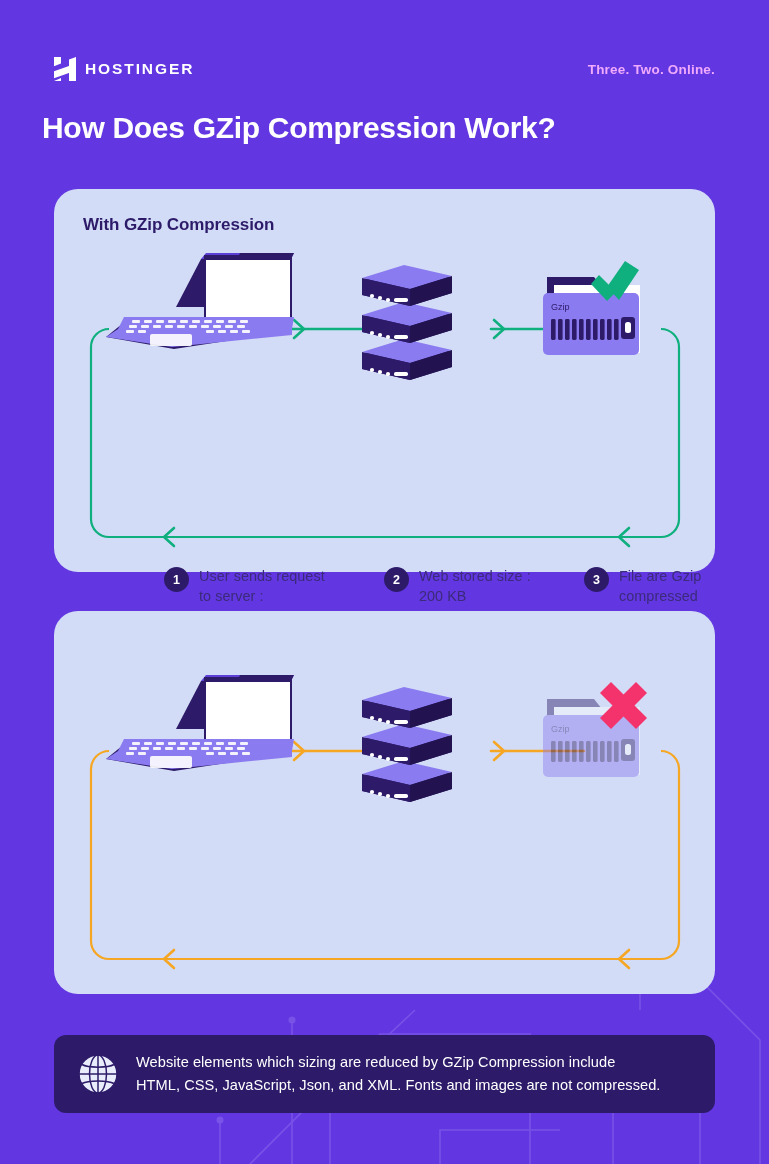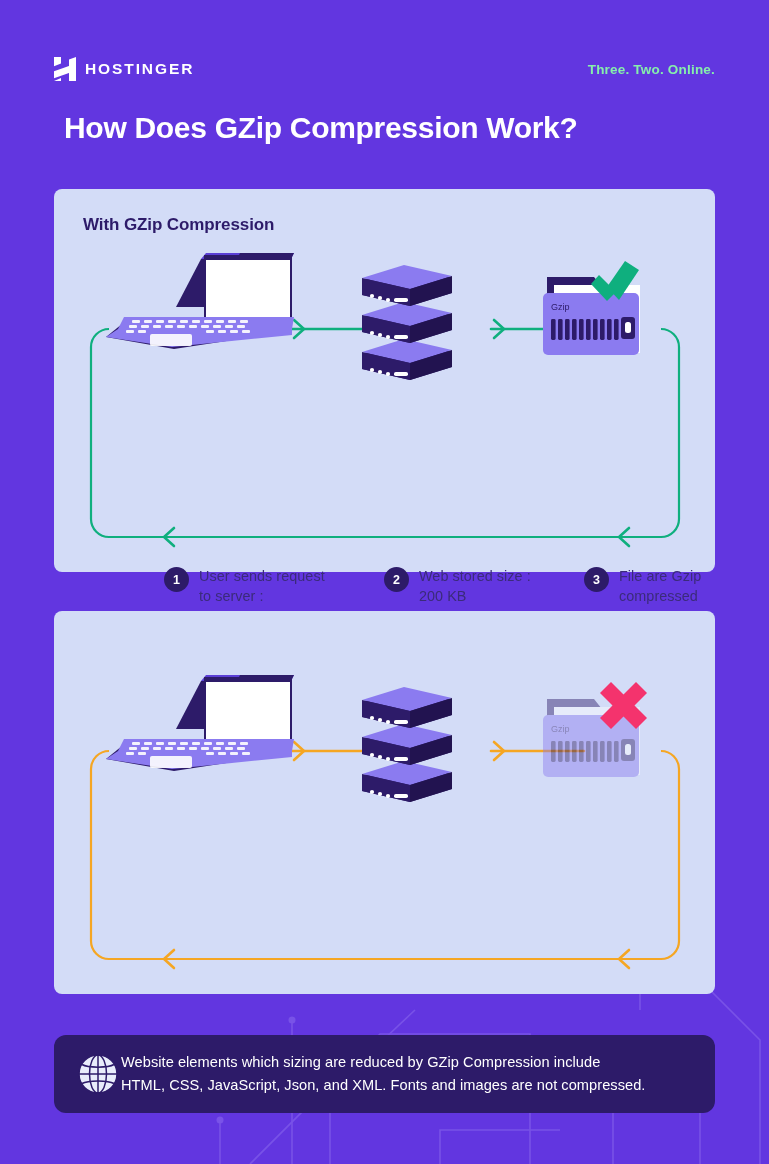--- a/index.html
+++ b/index.html
@@ -29,37 +29,37 @@
     width: 661px; height: 34px;
     display: flex; align-items: center; justify-content: space-between;
   }
   .logo-wrap { display: flex; align-items: center; gap: 9px; }
   .logo-mark { width: 22px; height: 24px; display: block; }
   .logo-text {
     color: #fff; font-size: 15.5px; font-weight: bold;
     letter-spacing: 1.9px;
   }
   .tagline {
-    color: #86efac; font-size: 13.5px; font-weight: bold;
+    color: #f0abfc; font-size: 13.5px; font-weight: bold;
     letter-spacing: 0.2px;
   }
 
   .page-title {
-    position: absolute; left: 64px; top: 111px;
+    position: absolute; left: 42px; top: 111px;
     color: #ffffff;
     font-size: 30px; font-weight: bold;
     letter-spacing: -0.3px;
   }
 
   
   .card {
     position: absolute;
     left: 54px; width: 661px;
     background: #D3DCF7;
-    border-radius: 8px;
+    border-radius: 24px;
   }
   #card-with { top: 189px; height: 383px; }
   #card-without { top: 611px; height: 383px; }
 
   .card-title {
     position: absolute; left: 29px; top: 26px;
     color: #2D1B69;
     font-size: 17px; font-weight: bold;
     letter-spacing: -0.1px;
   }
@@ -116,21 +116,21 @@
     white-space: pre-line;
     letter-spacing: 0.05px;
   }
   #benefit-green .benefit-label { color: #2D1B69; }
 
   
   #footer-note {
     position: absolute; left: 54px; top: 1035px;
     width: 661px; height: 78px;
     background: #2D1B69; border-radius: 12px;
-    display: flex; align-items: center; gap: 1px;
+    display: flex; align-items: center; gap: 16px;
     padding: 0 22px;
   }
   #footer-note .note-text {
     color: #ffffff;
     font-size: 14.6px; line-height: 23px;
     white-space: pre-line;
     letter-spacing: 0.05px;
   }
   .globe-ico { flex: 0 0 auto; display: block; }
 </style>

